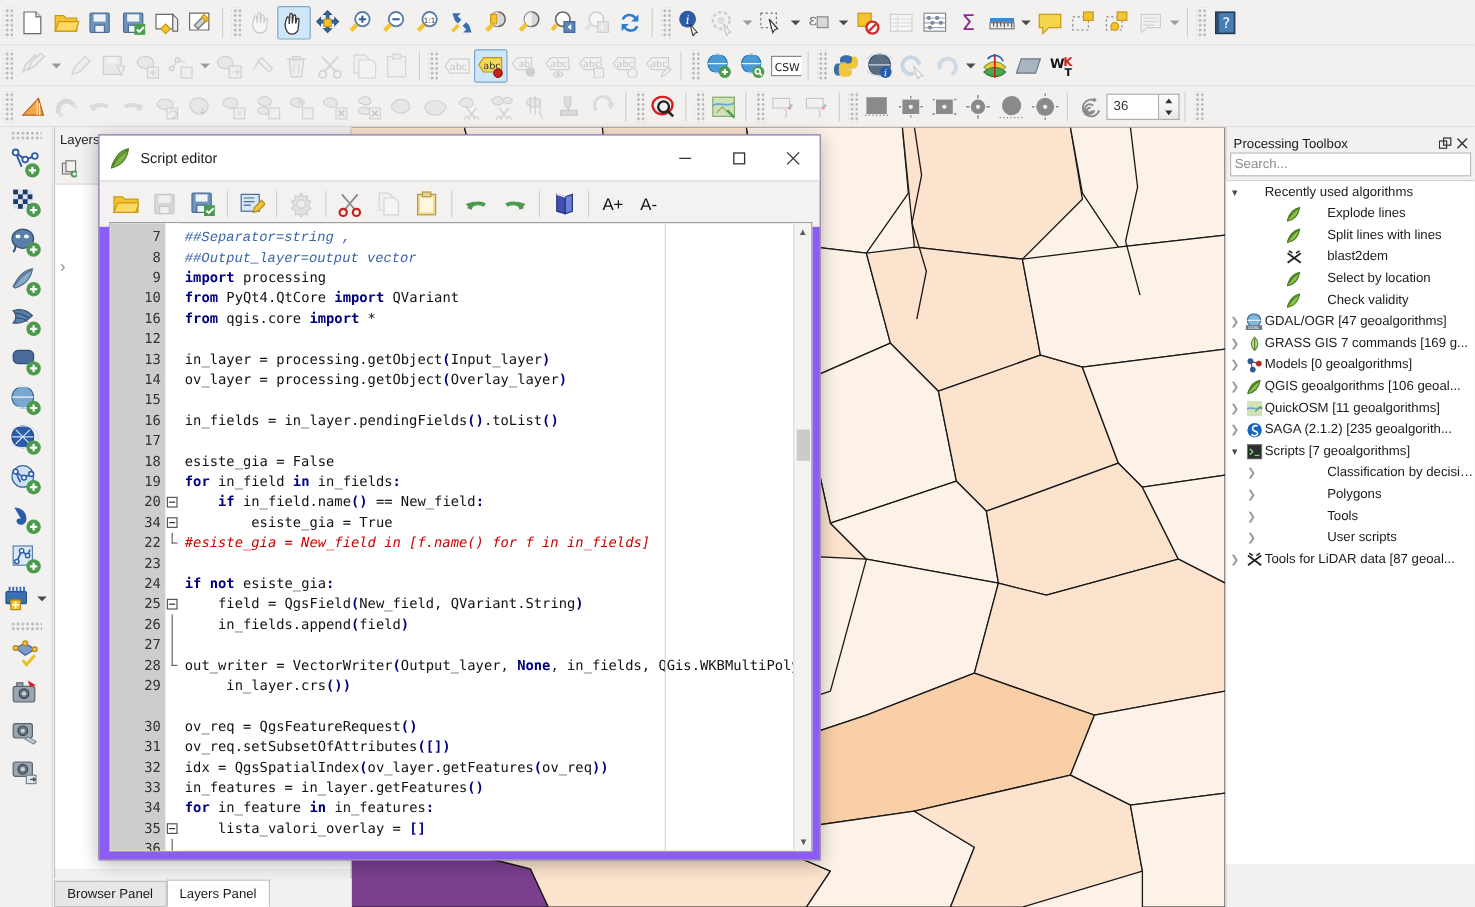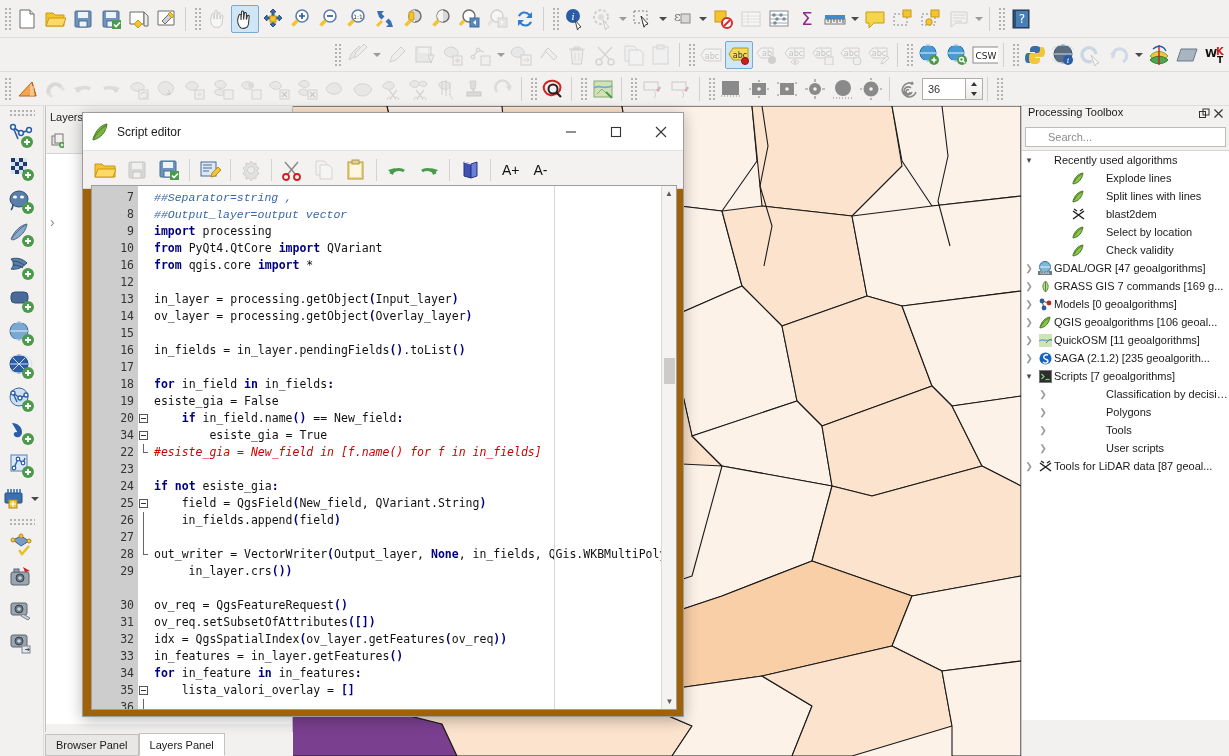--- a/index.html
+++ b/index.html
@@ -15,21 +15,21 @@
   #app { position: relative; width: 1229px; height: 756px; }
 
   
   .toolbar-row {
     position: absolute; left: 0; width: 1229px;
     background: #f2f1f0;
     border-bottom: 1px solid #dedddb;
     display: flex; align-items: center;
   }
   #tb-row1 { top: 0;  height: 38px; }
-  #tb-row2 { top: 38px; height: 34px; justify-content: flex-end; }
+  #tb-row2 { top: 38px; height: 34px; }
   #tb-row3 { top: 72px; height: 34px; }
 
   .tb-grip {
     width: 8px; height: 26px; margin: 0 2px 0 3px;
     background-image: radial-gradient(circle, #b4b2b0 1px, transparent 1.2px);
     background-size: 4px 4px; background-position: 1px 1px;
     flex: none;
   }
   .tb-sep {
     width: 1px; height: 24px; margin: 0 4px;
@@ -130,49 +130,49 @@
     display: flex; align-items: center;
   }
   .btab.sel { background: #ffffff; border-bottom-color: #ffffff; height: 23px; }
 
   
   #toolbox {
     position: absolute; left: 1021px; top: 106px; width: 208px; height: 650px;
     background: #f2f1f0; border-left: 1px solid #c8c6c4;
   }
   #toolbox-title {
-    height: 20px; display: flex; align-items: flex-start;
+    height: 20px; display: flex; align-items: flex-end;
     padding: 0 4px 0 6px; font-size: 11px; color: #1a1a1a;
   }
   #toolbox-title .tt { flex: 1; }
   #toolbox-search {
     margin: 1px 3px 0 3px; height: 20px; background: #fff;
     border: 1px solid #bdbbb9; display: flex; align-items: center;
-    padding-left: 22px; font-size: 11px; color: #8d8b89;
+    padding-left: 3px; font-size: 11px; color: #8d8b89;
   }
   #toolbox-tree {
     margin: 3px 0 0 0; background: #ffffff; height: 570px; overflow: hidden;
     border-top: 1px solid #d6d4d2;
   }
   .tnode {
     height: 18px; display: flex; align-items: center;
     font-size: 11px; color: #1a1a1a; white-space: nowrap;
   }
   .tarrow {
     width: 14px; text-align: center; color: #9a9a9a; font-size: 9px; flex: none;
   }
   .tarrow.open { color: #4a4a4a; }
   .ticon { width: 18px; display: flex; justify-content: center; flex: none; }
   .tlabel { overflow: hidden; text-overflow: ellipsis; }
   .indent1 { padding-left: 14px; gap: 19px; }
 
   
   #script-editor {
     position: absolute; left: 82px; top: 112px; width: 602px; height: 605px;
-    background: #a16207; border: 1px solid #9e9c9a;
+    background: #8b5cf6; border: 1px solid #9e9c9a;
     box-shadow: 0 3px 14px rgba(0,0,0,.28);
   }
   #se-titlebar {
     height: 38px; background: #ffffff; display: flex; align-items: center;
     border-bottom: 1px solid #e4e2e0;
   }
   #se-titlebar .se-icon { width: 34px; display: flex; justify-content: center; }
   #se-title { flex: 1; font-size: 12px; color: #1a1a1a; }
   .wbtn {
     width: 45px; height: 37px; display: flex; align-items: center; justify-content: center;
@@ -1562,22 +1562,22 @@
           <div class="cl"><span class="cm">##Output_layer=output vector</span></div>
           <div class="cl"><span class="k">import</span><span> processing</span></div>
           <div class="cl"><span class="k">from</span><span> PyQt4.QtCore </span><span class="k">import</span><span> QVariant</span></div>
           <div class="cl"><span class="k">from</span><span> qgis.core </span><span class="k">import</span><span> *</span></div>
           <div class="cl"></div>
           <div class="cl"><span>in_layer = processing.getObject</span><span class="op">(</span><span>Input_layer</span><span class="op">)</span></div>
           <div class="cl"><span>ov_layer = processing.getObject</span><span class="op">(</span><span>Overlay_layer</span><span class="op">)</span></div>
           <div class="cl"></div>
           <div class="cl"><span>in_fields = in_layer.pendingFields</span><span class="op">()</span><span>.toList</span><span class="op">()</span></div>
           <div class="cl"></div>
+          <div class="cl"><span>esiste_gia = False</span></div>
           <div class="cl"><span class="k">for</span><span> in_field </span><span class="k">in</span><span> in_fields</span><span class="op">:</span></div>
-          <div class="cl"><span>esiste_gia = False</span></div>
           <div class="cl"><span>    </span><span class="k">if</span><span> in_field.name</span><span class="op">()</span><span> == New_field</span><span class="op">:</span></div>
           <div class="cl"><span>        esiste_gia = True</span></div>
           <div class="cl"><span class="cmr">#esiste_gia = New_field in [f.name() for f in in_fields]</span></div>
           <div class="cl"></div>
           <div class="cl"><span class="k">if</span><span> </span><span class="k">not</span><span> esiste_gia</span><span class="op">:</span></div>
           <div class="cl"><span>    field = QgsField</span><span class="op">(</span><span>New_field, QVariant.String</span><span class="op">)</span></div>
           <div class="cl"><span>    in_fields.append</span><span class="op">(</span><span>field</span><span class="op">)</span></div>
           <div class="cl"></div>
           <div class="cl"><span>out_writer = VectorWriter</span><span class="op">(</span><span>Output_layer, </span><span class="k">None</span><span>, in_fields, QGis.WKBMultiPolygon, ⏎</span></div>
           <div class="cl"><span>     in_layer.crs</span><span class="op">())</span></div>

